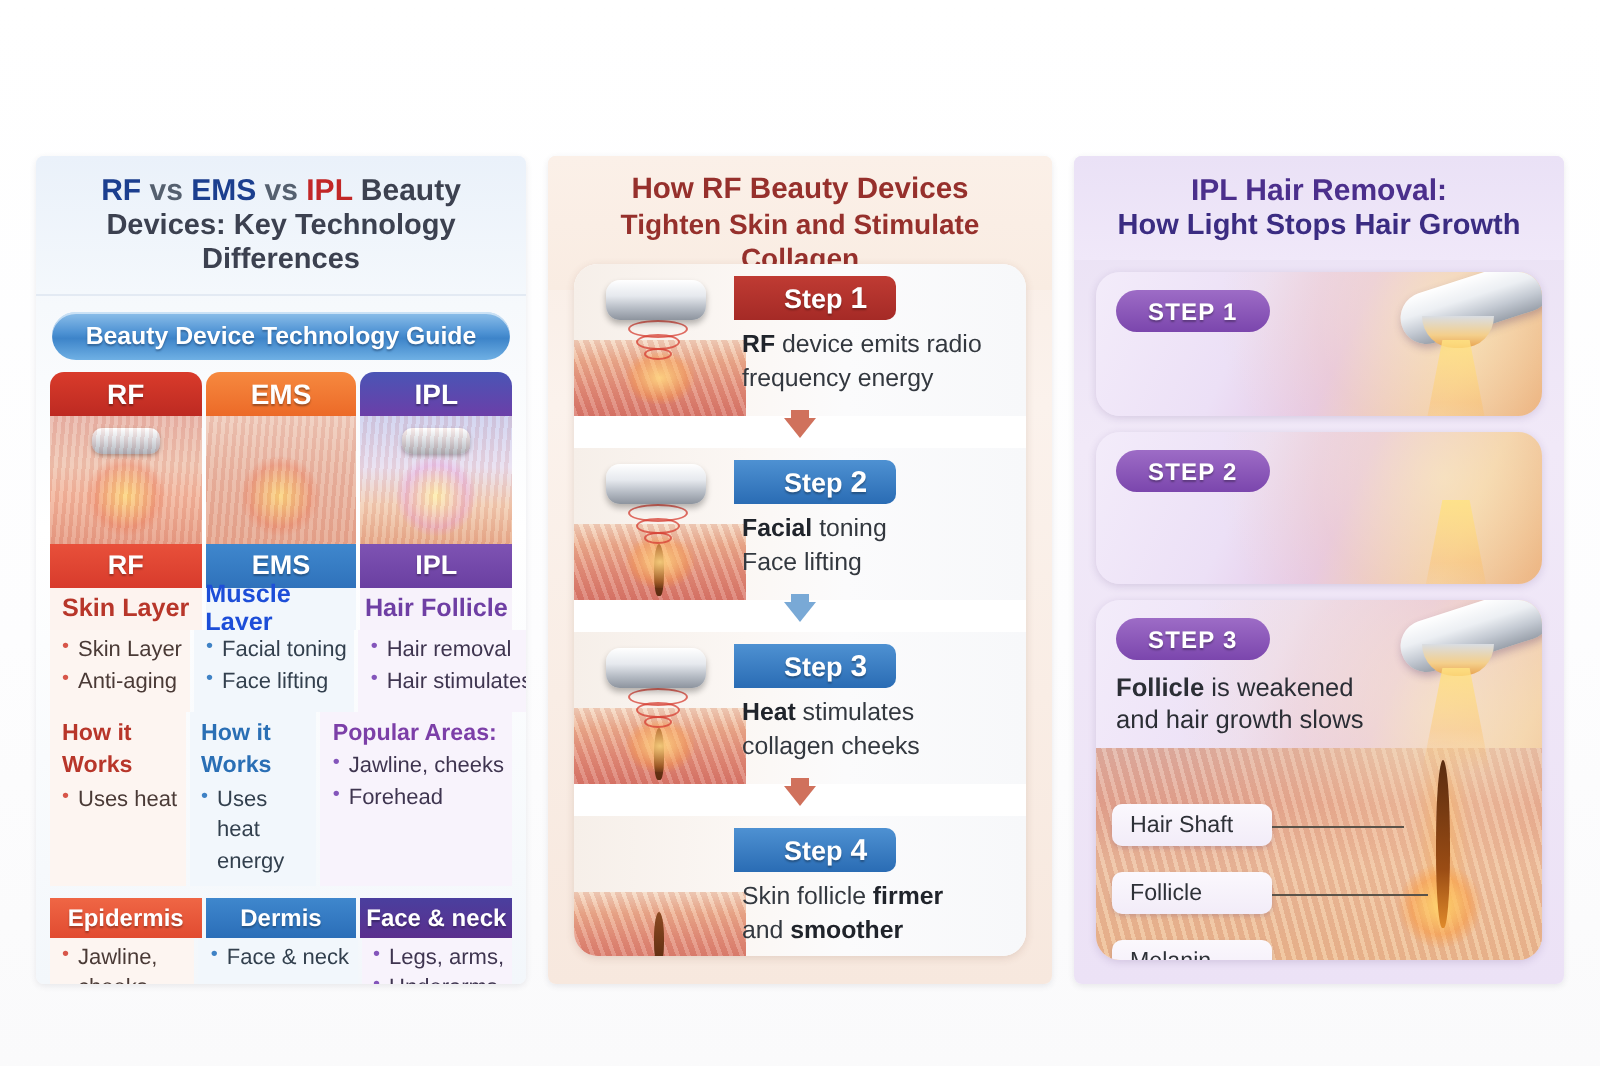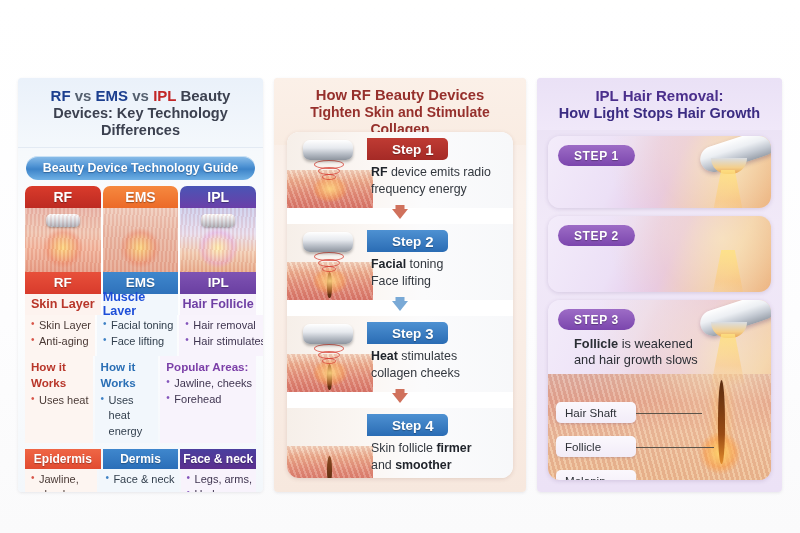--- a/index.html
+++ b/index.html
@@ -195,21 +195,21 @@
      clip-path: polygon(30% 0, 70% 0, 100% 100%, 0 100%); }
 
   .step-pill { position:absolute; left:10px; top:9px; height:21px; padding:0 16px;
      display:flex; align-items:center; border-radius:11px;
      background: linear-gradient(180deg,#9d6cc6 0%,#7b46ad 100%);
      color:#fff; font-size:12px; font-weight:700; letter-spacing:.6px;
      text-shadow:0 1px 1px rgba(0,0,0,.3); }
   .ipl-txt { position:absolute; left:10px; top:35px; }
   .ipl-txt .t1 { font-size:13px; font-weight:700; color:#23262c; line-height:1.25; }
   .ipl-txt .t2 { font-size:12.2px; color:#3a3e46; line-height:1.28; }
-  #ipl-s3 .ipl-txt { top:36px;margin-left:16px; }
+  #ipl-s3 .ipl-txt { top:36px; }
   #ipl-s3 .ipl-txt .t1 { font-size:12.8px; font-weight:400; color:#2b2e35; }
   #ipl-s3 .ipl-txt .t1 b { font-weight:700; }
 
   #ipl-s3 .derm { position:absolute; left:0; right:0; bottom:0; height:106px;
      background: linear-gradient(180deg,#e2b6a8 0%,#e6a994 26%,#eec0a0 55%,#efbf93 100%); }
   #ipl-s3 .derm::after { content:""; position:absolute; inset:0;
      background: repeating-linear-gradient(75deg, rgba(255,255,255,.14) 0 2px, rgba(175,80,70,.14) 2px 5px); }
   #ipl-s3 .folliclehair { position:absolute; right:46px; bottom:16px; width:7px; height:84px;
      border-radius:50% 50% 45% 45%;
      background: linear-gradient(180deg,#5a2c10 0%,#9a4c14 65%,#e08a2a 100%);

